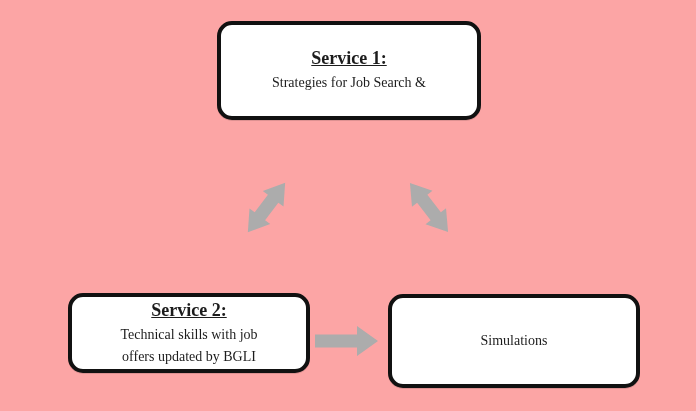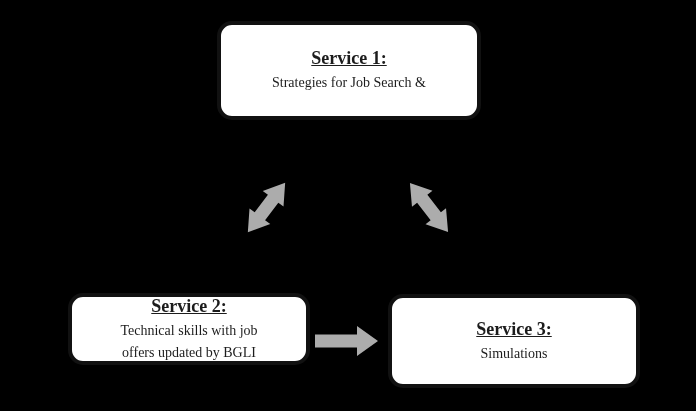--- a/index.html
+++ b/index.html
@@ -4,21 +4,21 @@
 <style>
   html, body {
     margin: 0;
     padding: 0;
     background: #ffffff;
   }
   .canvas {
     position: relative;
     width: 696px;
     height: 411px;
-    background: #000000;
+    background: #fca5a5;
     overflow: hidden;
     font-family: "Liberation Serif", serif;
   }
   .arrow-layer {
     position: absolute;
     left: 0;
     top: 0;
     width: 696px;
     height: 411px;
   }
@@ -41,21 +41,21 @@
     font-size: 18px;
     line-height: 22px;
     text-decoration: underline;
     margin-bottom: 3px;
   }
   .node-line {
     font-size: 14px;
     line-height: 22px;
   }
   #node-service1 { left: 217px; top: 21px;  width: 264px; height: 99px; }
-  #node-service2 { left: 68px;  top: 293px; width: 242px; height: 72px; }
+  #node-service2 { left: 68px;  top: 293px; width: 242px; height: 80px; }
   #node-service3 { left: 388px; top: 294px; width: 252px; height: 94px; }
 </style>
 </head>
 <body>
 
 <div class="canvas">
 
   <svg class="arrow-layer" viewBox="0 0 696 411">
 
     <polygon fill="#acacac" points="-31,0 -11,-13 -11,-6.5 11,-6.5 11,-13 31,0 11,13 11,6.5 -11,6.5 -11,13" transform="translate(266.5,207.5) rotate(-53)"></polygon>
@@ -70,17 +70,16 @@
     <div class="node-line">Strategies for Job Search &amp;</div>
   </div>
 
   <div class="node" id="node-service2">
     <div class="node-title">Service 2:</div>
     <div class="node-line">Technical skills with job</div>
     <div class="node-line">offers updated by BGLI</div>
   </div>
 
   <div class="node" id="node-service3">
-    <div class="node-title">Service 3:</div>
     <div class="node-line">Simulations</div>
   </div>
 
 </div>
 
 </body></html>

